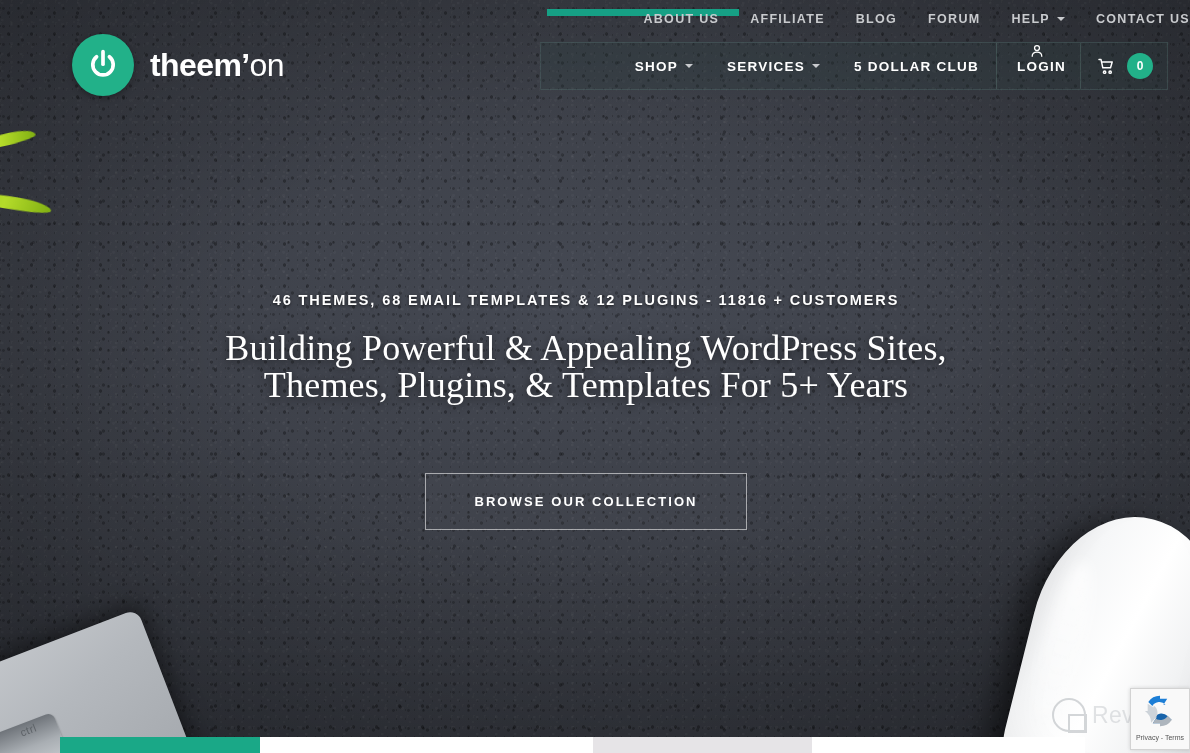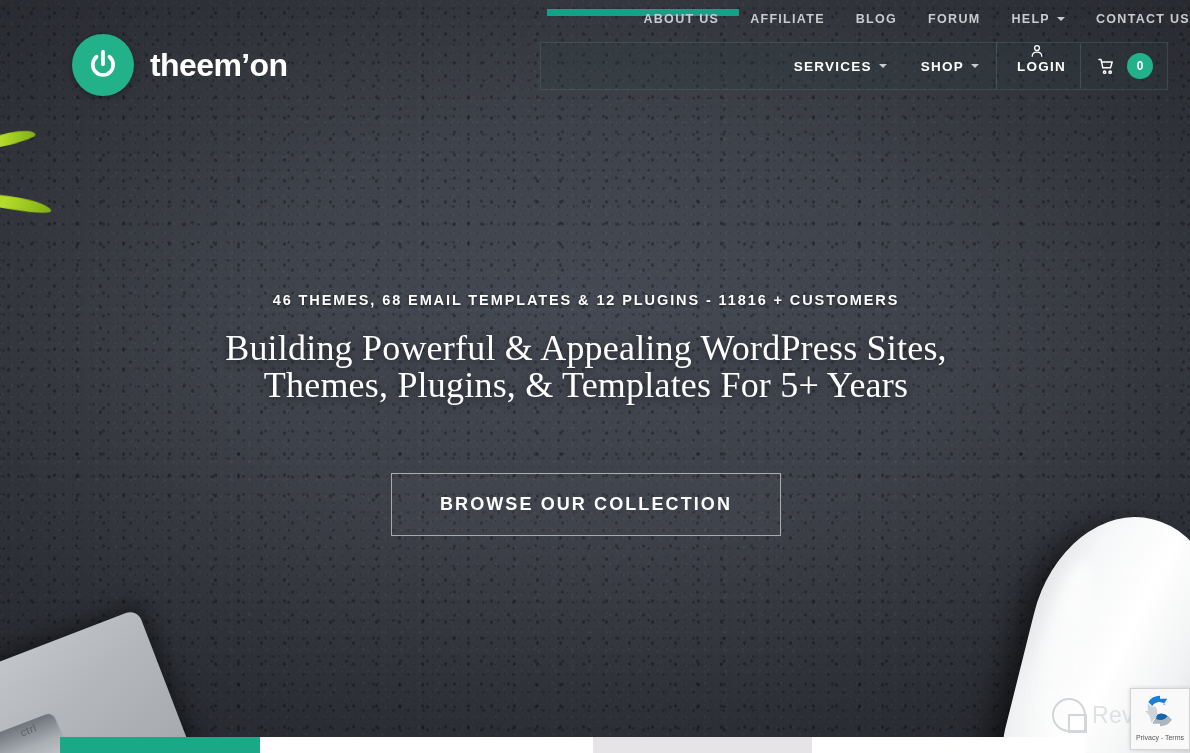--- a/index.html
+++ b/index.html
@@ -127,21 +127,21 @@
     text-decoration: none;
   }
   .logo-mark {
     width: 62px; height: 62px; border-radius: 50%;
     background: #22b189;
     display: flex; align-items: center; justify-content: center;
     box-shadow: 0 2px 7px rgba(0,0,0,.35);
   }
   .logo-text { font-size: 32px; letter-spacing: -.6px; color: #fff; line-height: 1; }
   .logo-text .b { font-weight: 700; margin-top: 10px; }
-  .logo-text .l { font-weight: 700; }
+  .logo-text .l { font-weight: 400; }
 
   .mainnav {
     position: absolute; left: 540px; right: 22px; top: 4px;
     height: 48px;
     display: flex; align-items: center; justify-content: flex-end;
     background: rgba(40,66,64,.22);
     border: 1px solid rgba(130,180,170,.17);
   }
   .mainnav a {
     color: #ffffff;
@@ -192,21 +192,21 @@
     text-shadow: 0 2px 8px rgba(0,0,0,.55);
   }
   .hero-title .line2 { display: block; }
 
   .cta {
     display: inline-block;
     margin-top: 68px;
     padding: 20px 48px;
     border: 1px solid rgba(255,255,255,.55);
     color: #ffffff;
-    font-size: 18px;
+    font-size: 13px;
     font-weight: 700;
     letter-spacing: 2.1px;
     text-transform: uppercase;
     text-decoration: none;
     background: rgba(255,255,255,.02);
   }
 
   
   .below-fold {
     position: absolute;
@@ -315,26 +315,29 @@
         <line x1="12" y1="2.6" x2="12" y2="11.4"></line>
       </svg>
     </span>
     <span class="logo-text">
       <span class="b">theem’</span><span class="l">on</span>
     </span>
   </a>
 
   <nav class="mainnav">
     <a href="#">
+      <span>Shop</span>
+      <span class="caret"></span>
+    </a>
+    <a href="#">
       <span>Services</span>
       <span class="caret"></span>
     </a>
     <a href="#">
-      <span>Shop</span>
-      <span class="caret"></span>
+      <span>5 Dollar Club</span>
     </a>
 
     <span class="nav-divider"></span>
 
     <a href="#" class="login-link">
       <span style="display:flex;margin-right:9px;">
         <svg width="16" height="16" viewBox="0 0 24 24" fill="none" stroke="#ffffff" stroke-width="1.9" stroke-linecap="round">
           <circle cx="12" cy="7.6" r="3.7"></circle>
           <path d="M4.8 20c0-4 3.3-6.2 7.2-6.2s7.2 2.2 7.2 6.2"></path>
         </svg>

